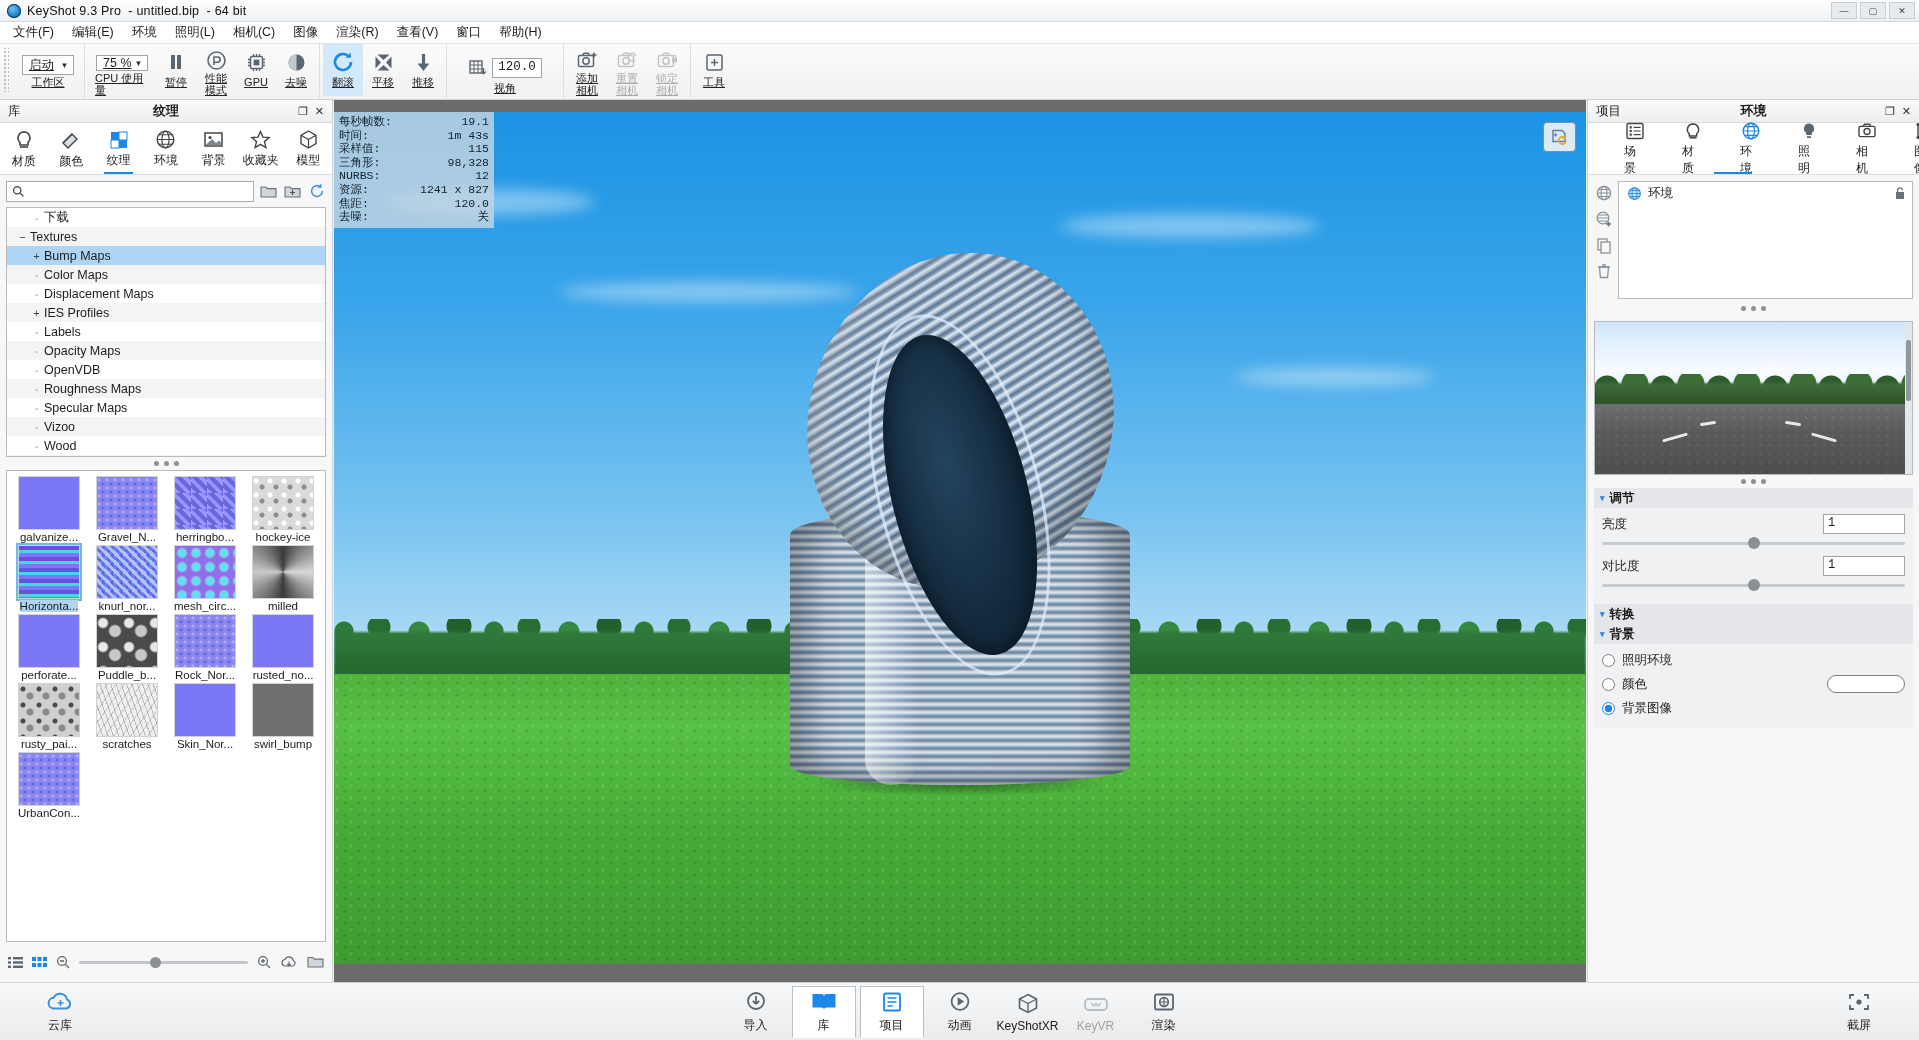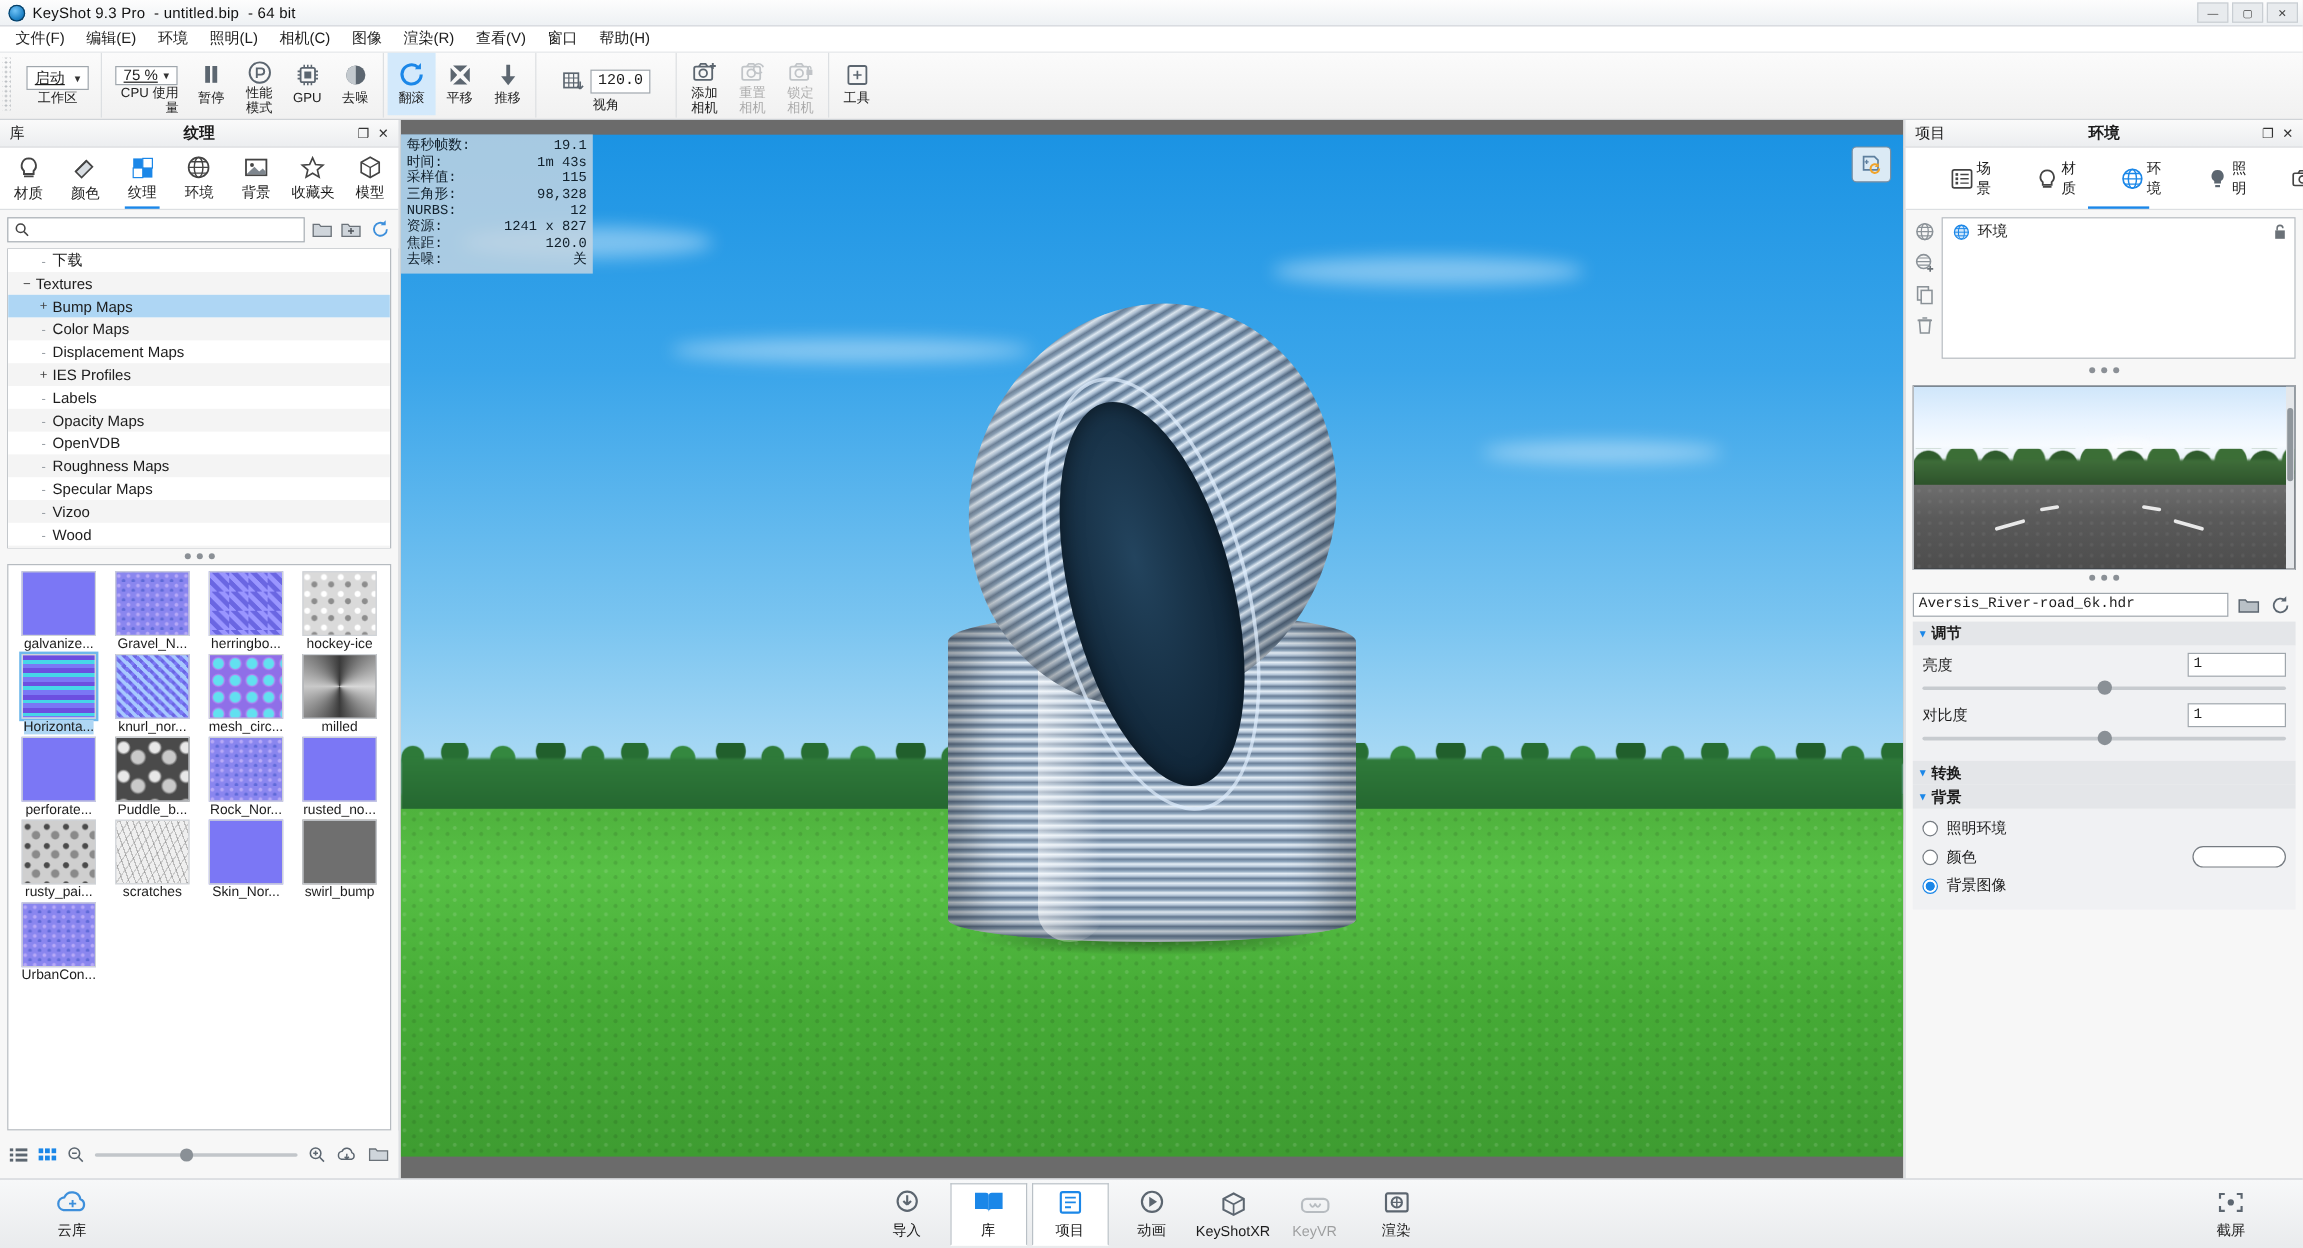--- a/index.html
+++ b/index.html
@@ -29,22 +29,22 @@
     background-image:radial-gradient(#b9bdc1 1px, transparent 1px);
     background-size:4px 4px; background-position:1px 2px; }
   .tgroup { display:flex; align-items:flex-start; height:54px; padding:0 3px;
     border-right:1px solid #dcdfe2; }
   .tgroup.nb { border-right:none; }
   .titem { width:auto; min-width:40px; padding:2px 4px 0; display:flex; flex-direction:column;
     align-items:center; justify-content:flex-start; height:52px; cursor:default; }
   .titem.active { background:#d3e9fb; }
   .titem.disabled { opacity:.35; }
   .ticon { height:26px; display:flex; align-items:center; justify-content:center; margin-top:3px; }
-  .tlabel { font-size:11px; line-height:11.5px; text-align:right; color:#222;
-    margin-top:2px; max-width:54px; }
+  .tlabel { font-size:11px; line-height:11.5px; text-align:left; color:#222;
+    margin-top:2px; max-width:54px;text-decoration:underline; }
   .combo { display:flex; align-items:center; border:1px solid #9fa6ac; background:#fff;
     height:20px; margin-top:9px; padding:0 2px 0 6px; font-size:12.5px; min-width:52px; }
   .combo .cv { flex:1; white-space:nowrap;text-decoration:underline; }
   .combo .ca { width:13px; text-align:center; font-size:8px; color:#333; }
   .numbox { border:1px solid #9fa6ac; background:#fff; height:20px; margin-top:9px;
     padding:1px 5px; font-size:12.5px; min-width:46px; text-align:left;
     font-family:"Liberation Mono", monospace; }
 
   
   #main { position:absolute; top:100px; left:0; right:0; bottom:58px; }
@@ -161,21 +161,21 @@
   #hud .hk { white-space:nowrap; }
   #hud .hv { white-space:nowrap; }
   #vp-badge { position:absolute; right:10px; top:22px; width:33px; height:30px;
     border:1px solid #7d8fa0; border-radius:4px; background:rgba(236,241,246,.92);
     display:flex; align-items:center; justify-content:center; }
 
   
   #proj { position:absolute; right:0; top:0; width:332px; bottom:0; background:#f7f7f7;
     border-left:1px solid #cfd3d7; display:flex; flex-direction:column; }
   .ptabs { height:52px; display:flex; background:#fff; border-bottom:1px solid #dcdfe2; }
-  .ptab { flex:1; display:flex; flex-direction:row; align-items:center; justify-content:center;
+  .ptab { flex:1; display:flex; flex-direction:column; align-items:center; justify-content:center;
     gap:1px; cursor:default; position:relative; font-size:12px;padding-left:36px; }
   .ptab.sel::after { content:""; position:absolute; left:10px; right:10px; bottom:0;
     height:2.5px; background:#1b87e8; }
 
   #treearea { display:flex; padding:6px 6px 0; gap:4px; }
   #sidebtns { display:flex; flex-direction:column; gap:6px; padding-top:2px; }
   .sbtn { width:20px; height:20px; display:flex; align-items:center; justify-content:center;
     cursor:default; }
   #envtree { flex:1; height:118px; border:1px solid #b6bbc0; background:#fff; }
   .envrow { height:22px; display:flex; align-items:center; padding:0 6px 0 8px; gap:6px;
@@ -963,34 +963,20 @@
         </div>
     </div>
 
     <div class="dots3">
         <i></i>
         <i></i>
         <i></i>
       </div>
 
 
-    <div class="fileRow">
-      <div class="fi">Aversis_River-road_6k.hdr</div>
-      <span class="fb">
-          <svg width="18" height="15" viewBox="0 0 18 15">
-            <path d="M1 3h5.2l1.5 1.7H17V13H1z" fill="#b9c0c6" stroke="#5c6670" stroke-width="1.2"></path>
-          </svg>
-        </span>
-      <span class="fb">
-          <svg width="17" height="17" viewBox="0 0 17 17">
-            <path d="M14.2 8.5a5.7 5.7 0 1 1-1.9-4.2" fill="none" stroke="#5c6670" stroke-width="1.5"></path>
-            <path d="M13.2 0.8v4.4H8.8z" fill="#5c6670"></path>
-          </svg>
-        </span>
-    </div>
 
     <div class="sect">
       <div class="secthdr">
         <span class="chev">▾</span>
         <span>调节</span>
       </div>
       <div class="sectbody">
         <div class="prow">
           <span class="plab">亮度</span>
           <div class="pval">1</div>

